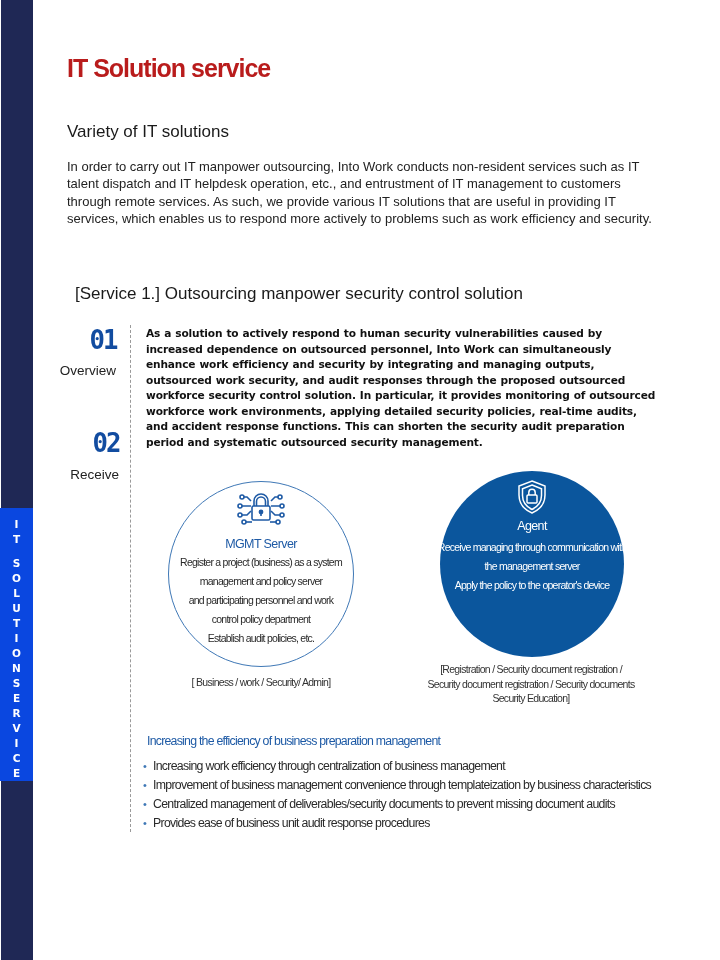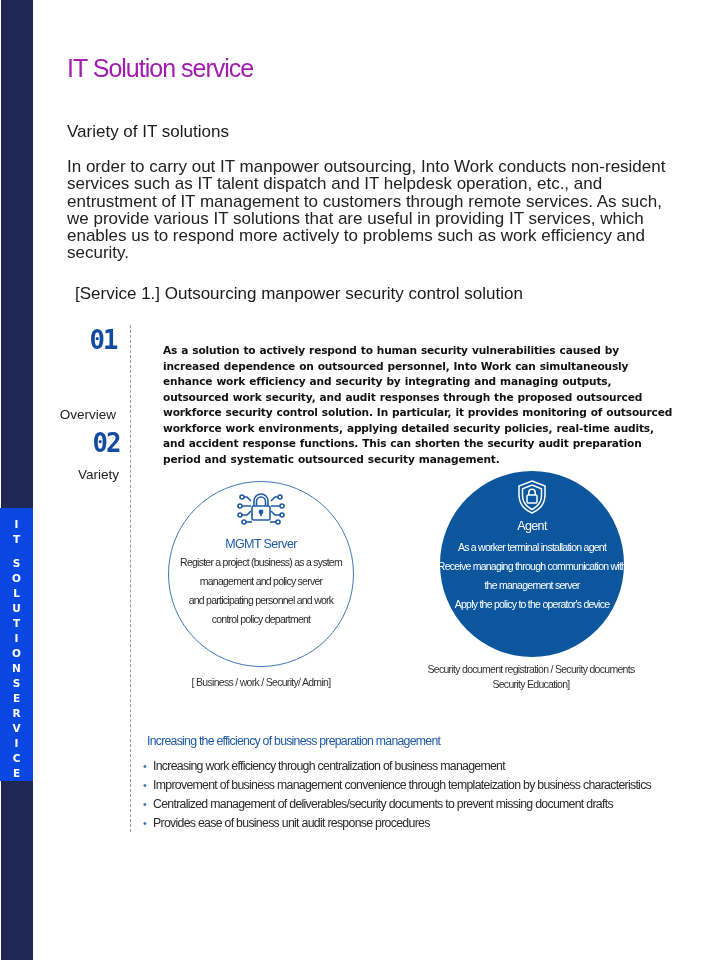--- a/index.html
+++ b/index.html
@@ -15,52 +15,52 @@
     position: absolute; left: 0; top: 508px; width: 33px; height: 273px;
     background: #0a47e0; color: #ffffff;
     display: flex; flex-direction: column; align-items: center; padding-top: 9px; box-sizing: border-box;
   }
   .side-tab span {
     display: block; font-family: "DejaVu Sans", sans-serif; font-weight: bold;
     font-size: 10.5px; line-height: 15px; height: 15px; text-align: center; width: 100%;
   }
   .page-title {
     position: absolute; left: 67px; top: 54px; margin: 0;
-    font-size: 25px; font-weight: normal; letter-spacing: -1px; color: #a21caf;
+    font-size: 25px; font-weight: bold; letter-spacing: -1px; color: #b91c1c;
   }
   .section-title {
     position: absolute; left: 67px; top: 122px; margin: 0;
     font-size: 17px; font-weight: normal; color: #1a1a1a;
   }
   .intro {
     position: absolute; left: 67px; top: 158px; width: 600px; margin: 0;
-    font-size: 17px; line-height: 17.3px; color: #222;
+    font-size: 13px; line-height: 17.3px; color: #222;
   }
   .service-title {
     position: absolute; left: 67px; top: 276px; margin: 8px;
     font-size: 17px; font-weight: normal; color: #1a1a1a;
   }
   .num {
     position: absolute; font-family: "DejaVu Sans Mono", monospace; font-weight: bold;
     color: #124ca0; font-size: 27px; letter-spacing: -2px; transform: scaleX(0.95);
     transform-origin: right;
   }
   .num-01 { right: 603px; top: 324px; }
   .num-02 { right: 600px; top: 427px; }
   .num-label {
     position: absolute; font-size: 13.5px; color: #222; text-align: right;
   }
-  .lbl-overview { right: 604px; top: 363px; margin-top: 44px; }
+  .lbl-overview { right: 604px; top: 363px; }
   .lbl-effect { right: 601px; top: 467px; }
   .dash-line {
     position: absolute; left: 130px; top: 325px; height: 507px; width: 0;
     border-left: 1px dashed #9a9a9a;
   }
   .overview-text {
-    position: absolute; left: 146px; top: 326px; width: 515px; margin: 17px;
+    position: absolute; left: 146px; top: 326px; width: 515px; margin: 0;
     font-family: "DejaVu Sans", sans-serif; font-weight: bold;
     font-size: 10.6px; line-height: 15.5px; color: #111; letter-spacing: -0.15px;
     word-spacing: 0.5px;
   }
   .circle {
     position: absolute; border-radius: 50%; box-sizing: border-box;
     display: flex; flex-direction: column; align-items: center; text-align: center; overflow: hidden;
   }
   .circle-mgmt {
     left: 168px; top: 481px; width: 186px; height: 186px;
@@ -129,21 +129,21 @@
 <h1 class="page-title">IT Solution service</h1>
 
 <h2 class="section-title">Variety of IT solutions</h2>
 <p class="intro">In order to carry out IT manpower outsourcing, Into Work conducts non-resident services such as IT talent dispatch and IT helpdesk operation, etc., and entrustment of IT management to customers through remote services. As such, we provide various IT solutions that are useful in providing IT services, which enables us to respond more actively to problems such as work efficiency and security.</p>
 
 <h2 class="service-title">[Service 1.] Outsourcing manpower security control solution</h2>
 
 <div class="num num-01">01</div>
 <div class="num-label lbl-overview">Overview</div>
 <div class="num num-02">02</div>
-<div class="num-label lbl-effect">Variety</div>
+<div class="num-label lbl-effect">Receive</div>
 
 <div class="dash-line"></div>
 
 <p class="overview-text">As a solution to actively respond to human security vulnerabilities caused by increased dependence on outsourced personnel, Into Work can simultaneously enhance work efficiency and security by integrating and managing outputs, outsourced work security, and audit responses through the proposed outsourced workforce security control solution. In particular, it provides monitoring of outsourced workforce work environments, applying detailed security policies, real-time audits, and accident response functions. This can shorten the security audit preparation period and systematic outsourced security management.</p>
 
 <div class="circle circle-mgmt">
   <div class="icon">
     <svg width="48" height="36" viewBox="0 0 48 36" fill="none" stroke="#1e5aa5" stroke-width="1.6">
       <path d="M17 16 V11 a7 7 0 0 1 14 0 V16"></path>
       <path d="M19.5 16 V11.5 a4.5 4.5 0 0 1 9 0 V16"></path>
@@ -167,45 +167,46 @@
       <circle cx="41" cy="32" r="2"></circle>
         <path d="M39 32 H33"></path>
     </svg>
   </div>
   <div class="circle-title">MGMT Server</div>
   <div class="circle-lines">
     <div>Register a project (business) as a system</div>
     <div>management and policy server</div>
     <div>and participating personnel and work</div>
     <div>control policy department</div>
+    <div>Establish audit policies, etc.</div>
   </div>
 </div>
 <div class="caption cap-mgmt">[ Business / work / Security/ Admin]</div>
 
 <div class="circle circle-agent">
   <div class="icon">
     <svg width="32" height="36" viewBox="0 0 32 36" fill="none" stroke="#ffffff" stroke-width="1.5">
       <path d="M16 2 L29 7 V16 C29 25 23 31 16 34 C9 31 3 25 3 16 V7 Z"></path>
       <path d="M16 6 L25.5 9.8 V16.5 C25.5 23.5 21 28 16 30.5 C11 28 6.5 23.5 6.5 16.5 V9.8 Z"></path>
       <rect x="11" y="16" width="10" height="8" rx="1"></rect>
       <path d="M12.8 16 V13.5 a3.2 3.2 0 0 1 6.4 0 V16"></path>
     </svg>
   </div>
   <div class="circle-title">Agent</div>
   <div class="circle-lines">
-    <div>As a worker terminal installation agent</div>
     <div>Receive managing through communication with</div>
     <div>the management server</div>
     <div>Apply the policy to the operator's device</div>
   </div>
 </div>
 <div class="caption cap-agent">
+  <div>[Registration / Security document registration /</div>
   <div>Security document registration / Security documents</div>
   <div>Security Education]</div>
 </div>
 
 <h3 class="effect-title">Increasing the efficiency of business preparation management</h3>
 <ul class="effect-list">
   <li><span class="bullet">•</span><span>Increasing work efficiency through centralization of business management</span></li>
   <li><span class="bullet">•</span><span>Improvement of business management convenience through templateization by business characteristics</span></li>
-  <li><span class="bullet">•</span><span>Centralized management of deliverables/security documents to prevent missing document drafts</span></li>
+  <li><span class="bullet">•</span><span>Centralized management of deliverables/security documents to prevent missing document audits</span></li>
   <li><span class="bullet">•</span><span>Provides ease of business unit audit response procedures</span></li>
 </ul>
 
 </body></html>

